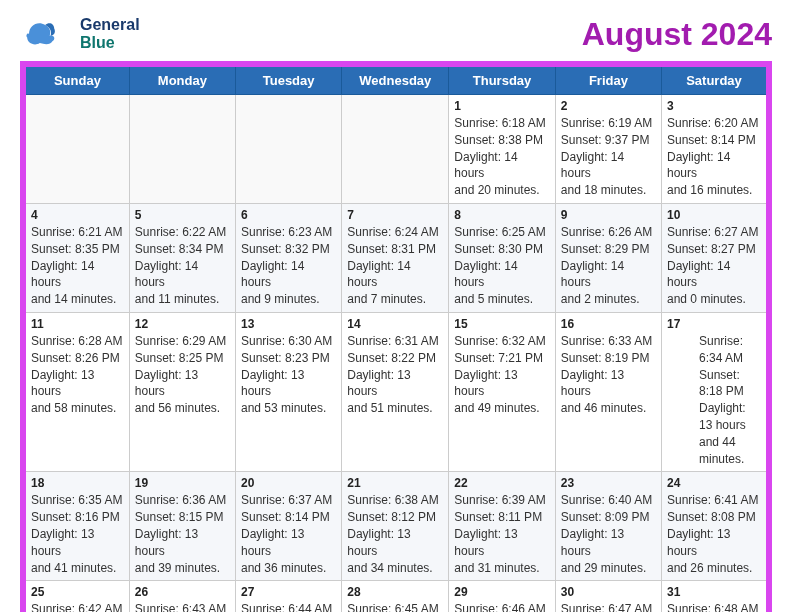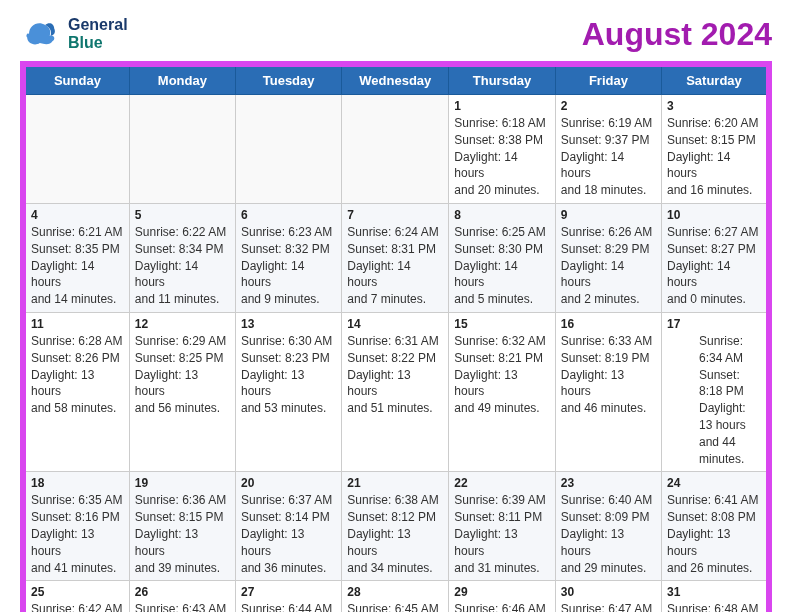--- a/index.html
+++ b/index.html
@@ -12,21 +12,21 @@
     }
     .header-area {
       display: flex;
       justify-content: space-between;
       align-items: flex-start;
       margin-bottom: 8px;
     }
     .logo {
       display: flex;
       align-items: center;
-      gap: 12px;
+      gap: 24px;
     }
     .logo-icon {
       width: 36px;
       height: 36px;
     }
     .title-area {
       text-align: right;
     }
     .main-title {
       font-size: 32px;
@@ -128,21 +128,21 @@
         <td>
           <span class="day-number">2</span>
           <div class="day-info" style="white-space: pre-line;">Sunrise: 6:19 AM
 Sunset: 9:37 PM
 Daylight: 14 hours
 and 18 minutes.</div>
         </td>
         <td>
           <span class="day-number">3</span>
           <div class="day-info" style="white-space: pre-line;">Sunrise: 6:20 AM
-Sunset: 8:15 PM
+Sunset: 8:14 PM
 Daylight: 14 hours
 and 16 minutes.</div>
         </td>
       </tr>
       <tr>
         <td>
           <span class="day-number">4</span>
           <div class="day-info" style="white-space: pre-line;">Sunrise: 6:21 AM
 Sunset: 8:35 PM
 Daylight: 14 hours
@@ -216,21 +216,21 @@
         <td>
           <span class="day-number">14</span>
           <div class="day-info" style="white-space: pre-line;">Sunrise: 6:31 AM
 Sunset: 8:22 PM
 Daylight: 13 hours
 and 51 minutes.</div>
         </td>
         <td>
           <span class="day-number">15</span>
           <div class="day-info" style="white-space: pre-line;">Sunrise: 6:32 AM
-Sunset: 8:21 PM
+Sunset: 7:21 PM
 Daylight: 13 hours
 and 49 minutes.</div>
         </td>
         <td>
           <span class="day-number">16</span>
           <div class="day-info" style="white-space: pre-line;">Sunrise: 6:33 AM
 Sunset: 8:19 PM
 Daylight: 13 hours
 and 46 minutes.</div>
         </td>

